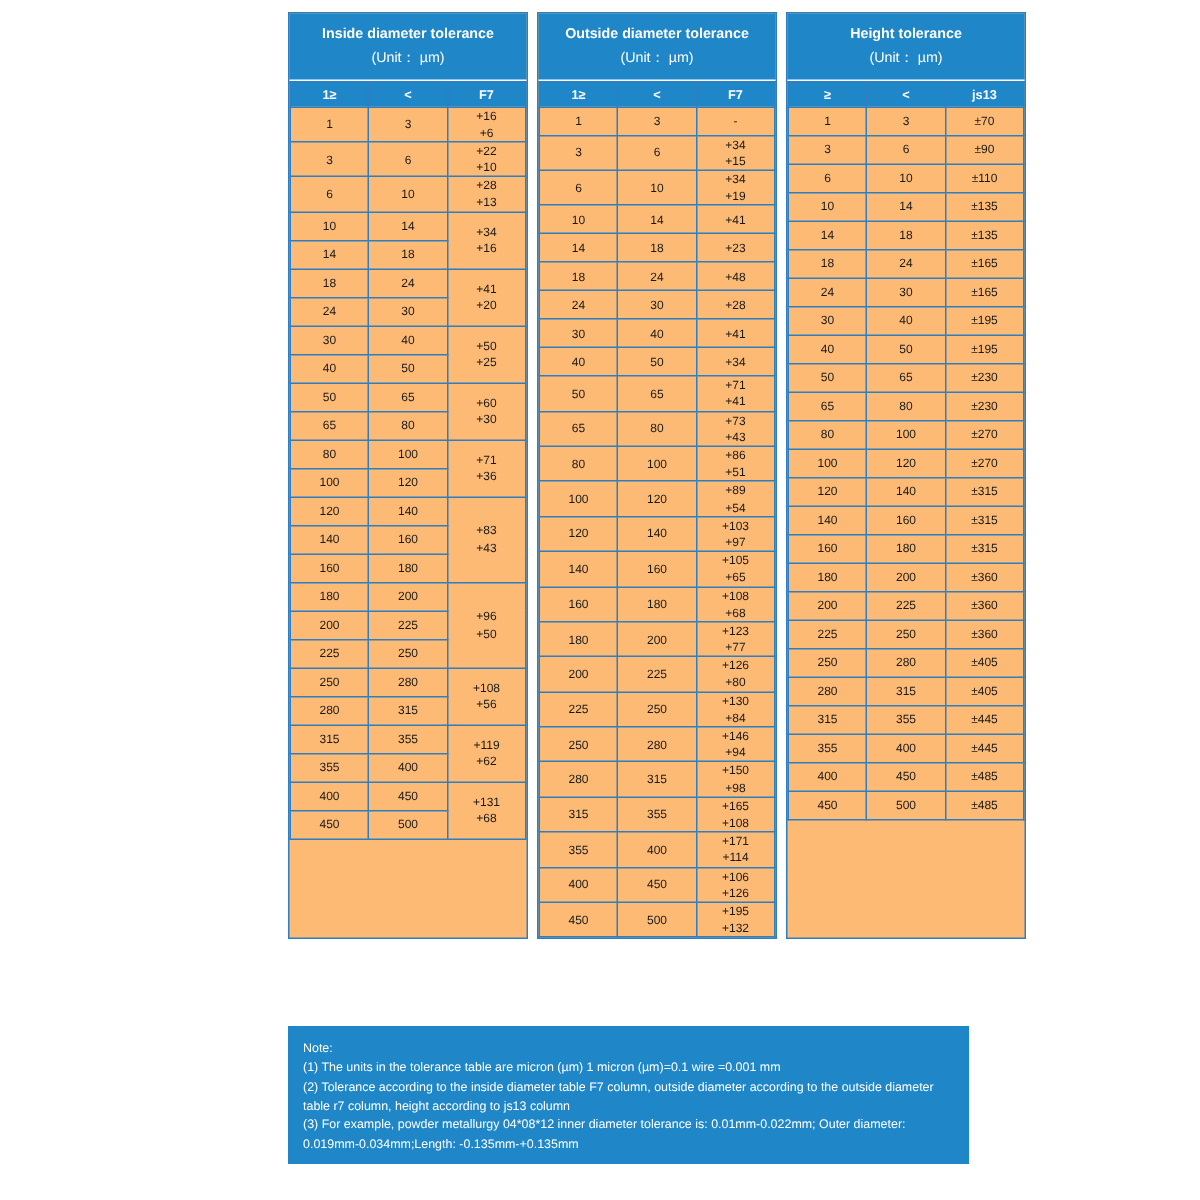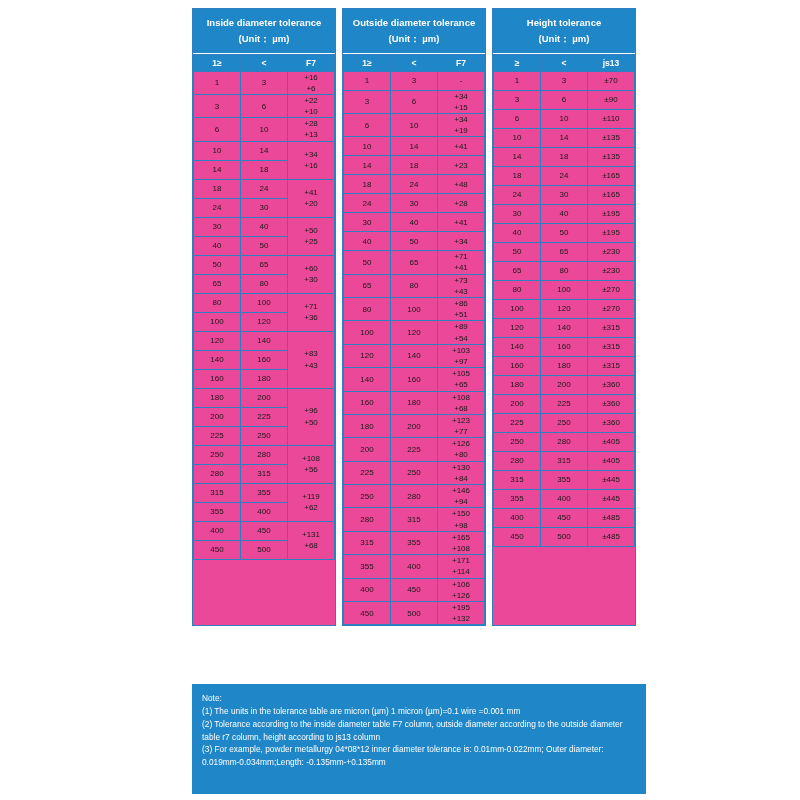--- a/index.html
+++ b/index.html
@@ -18,37 +18,37 @@
     overflow: hidden;
   }
   .tables {
     position: absolute;
     left: 192px;
     top: 8px;
     display: flex;
     gap: 6px;
   }
   .tbl {
-    width: 144px;
+    width: 160px;
     border: 1px solid #2d7fc1;
-    background: #ec4899;
+    background: #fdba74;
     box-sizing: border-box;
   }
   .tbl-head {
     background: #1f86c8;
     color: #ffffff;
     text-align: center;
     font-size: 9.5px;
     font-weight: bold;
     padding: 7px 2px 6px 2px;
     line-height: 1.5;
     border-bottom: 1px solid #ffffff;
   }
   .tbl-head .unit {
-    font-weight: bold;
+    font-weight: normal;
     display: block;
     margin-top: 2px;
   }
   table {
     border-collapse: collapse;
     width: 100%;
     table-layout: fixed;
   }
   th, td {
     border: 1px solid #2d7fc1;
@@ -74,21 +74,21 @@
   .note {
     position: absolute;
     left: 192px;
     top: 684px;
     width: 454px;
     box-sizing: border-box;
     background: #1f86c8;
     color: #ffffff;
     font-size: 8.3px;
     line-height: 1.55;
-    padding: 7px 9px 24px 9px;
+    padding: 7px 9px 6px 9px;
     border: 1px solid #1f86c8;
   }
   .note p { margin: 0; }
 </style>
 </head>
 <body>
 
 <div id="page">
 
   <div class="tables">

